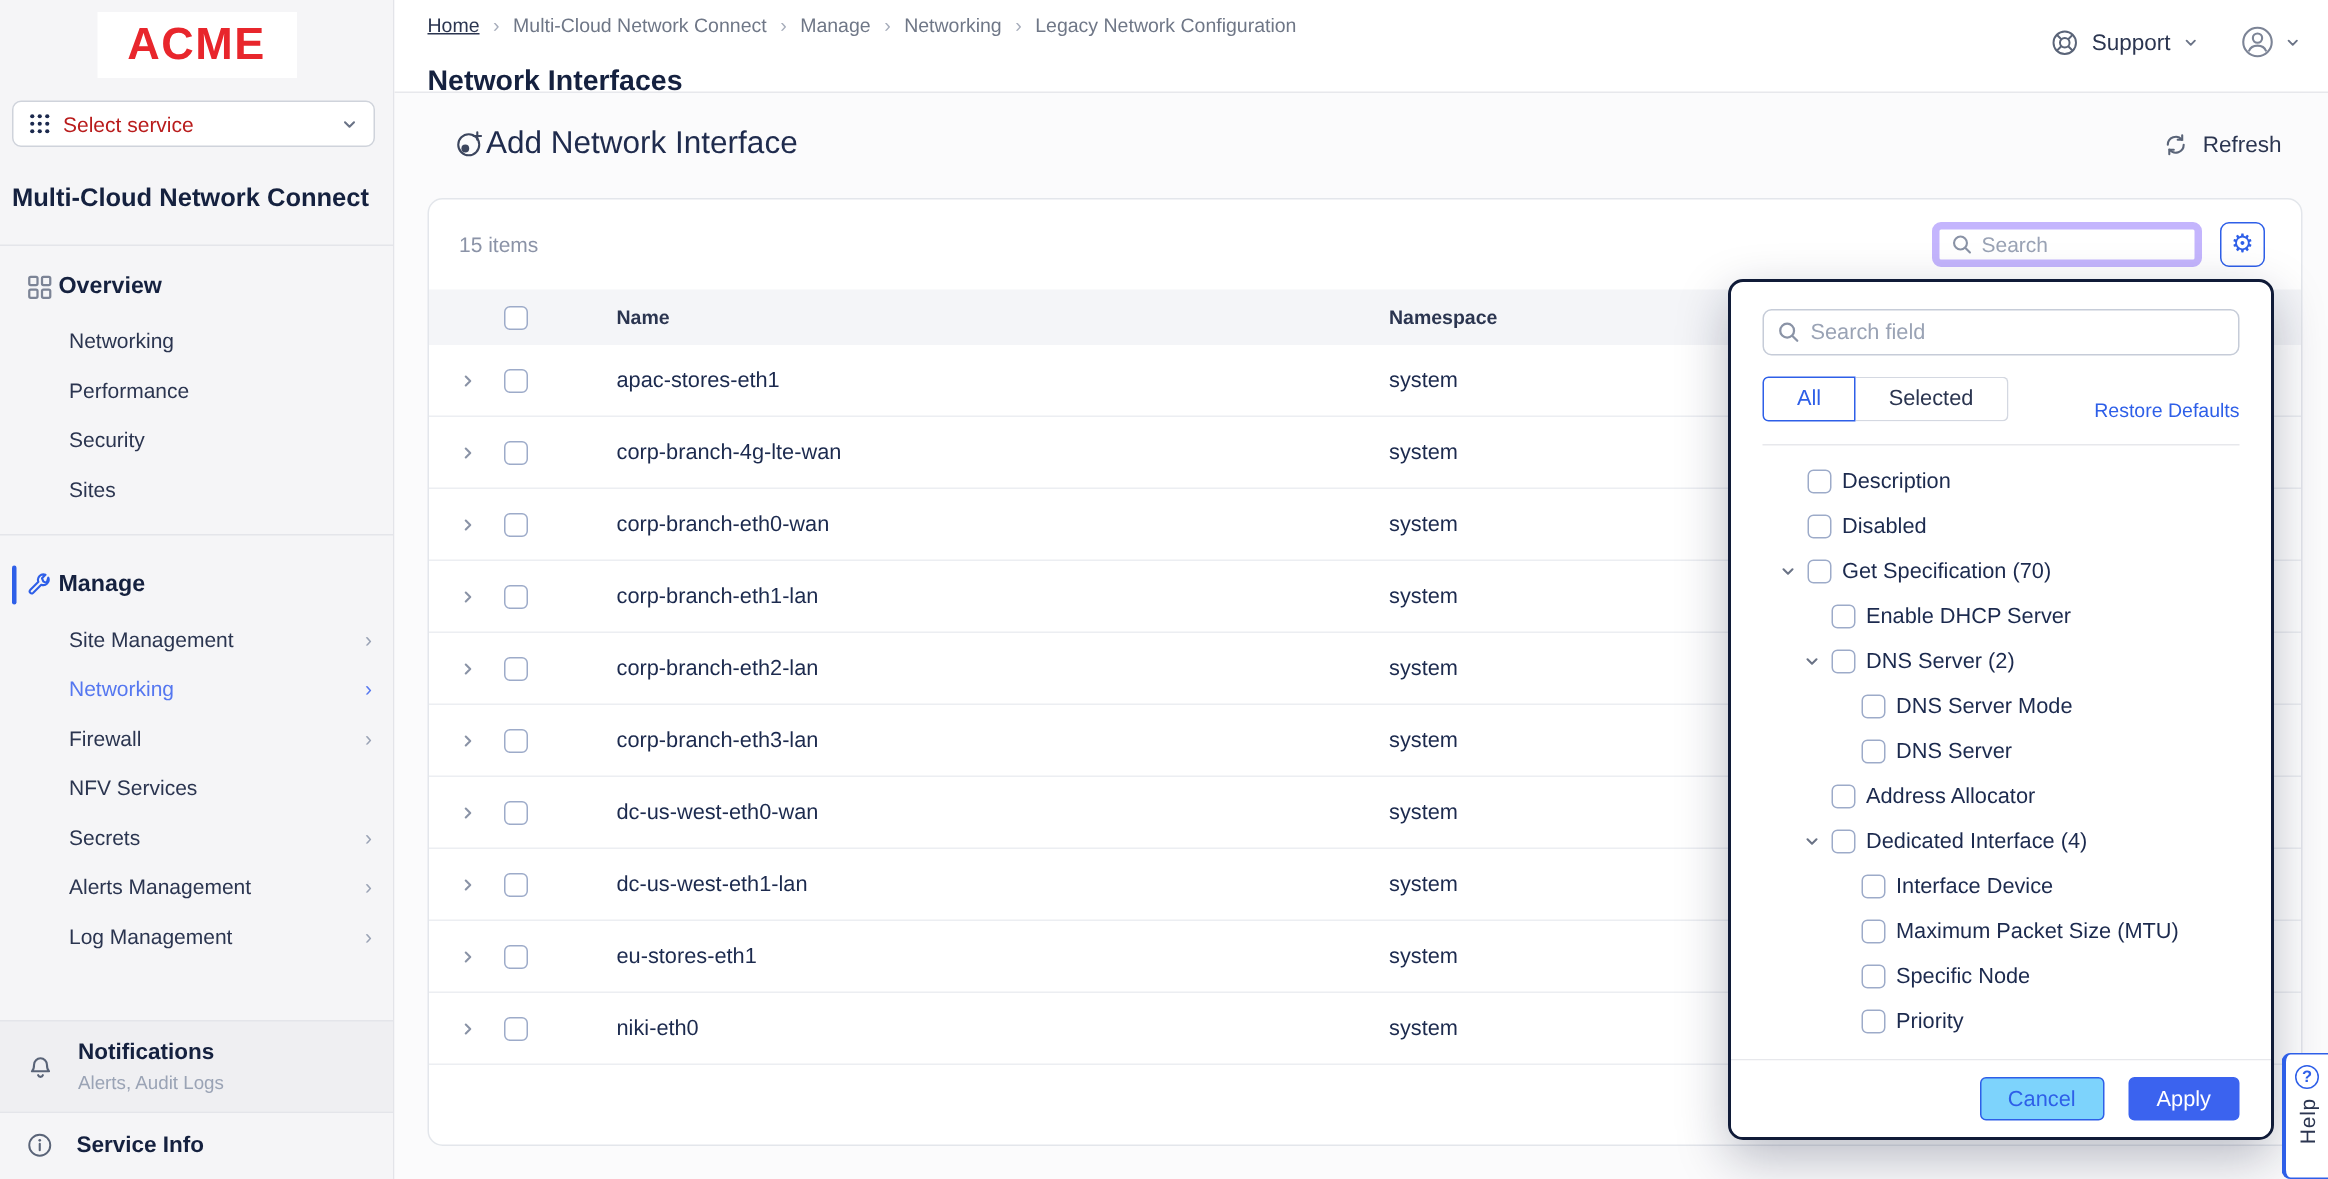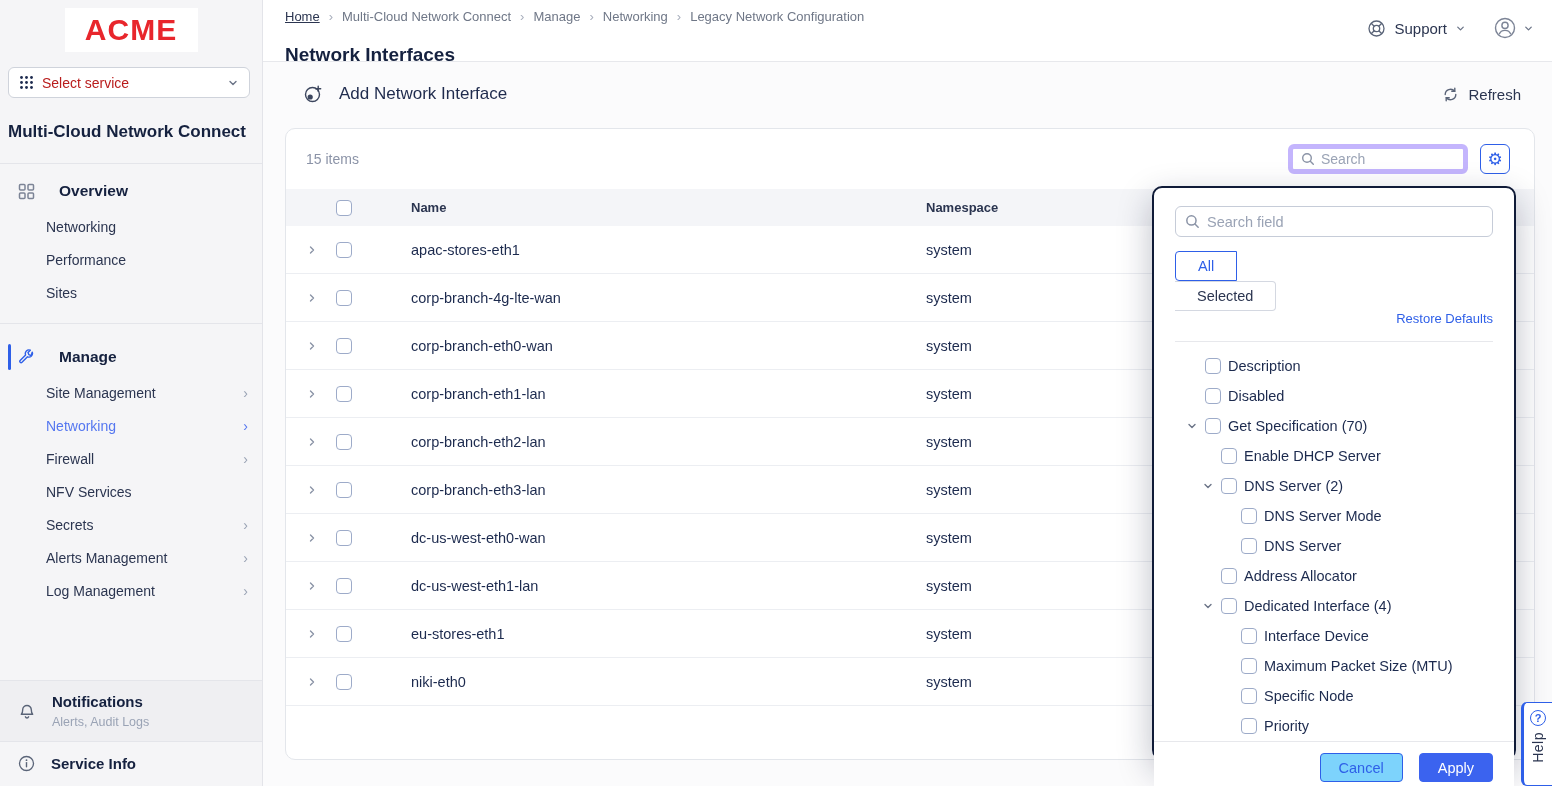--- a/index.html
+++ b/index.html
@@ -12,21 +12,21 @@
     background:#f5f5f7; border-right:1px solid #e3e4e9; display:flex; flex-direction:column; }
   .logo-box { width:133px; height:44px; background:#fff; margin:8px auto 0 auto;
     display:flex; align-items:center; justify-content:center; }
   .logo-text { color:#e8262c; font-weight:bold; font-size:30px; letter-spacing:1px; }
   .select-service { margin:15px 12px 0 8px; height:31px; background:#fff; border:1px solid #cfd3db;
     border-radius:6px; display:flex; align-items:center; padding:0 10px; gap:8px; cursor:pointer; }
   .select-service .label { font-size:14px; color:#b91c1c; flex:1; }
   .product-title { font-size:17px; font-weight:bold; color:#15213f; line-height:1.6; margin:20px 12px 18px 8px; }
   .side-divider { height:1px; background:#e4e5ea; }
   .nav { padding:8px 0 0 0; }
-  .nav-head { display:flex; align-items:center; gap:24px; padding:10px 12px 10px 18px; font-size:15.5px;
+  .nav-head { display:flex; align-items:center; gap:4px; padding:10px 12px 10px 18px; font-size:15.5px;
     font-weight:600; color:#15213f; cursor:pointer; position:relative; }
   .nav-head.active::before { content:""; position:absolute; left:8px; top:6px; bottom:6px; width:3px;
     background:#2e5fe8; border-radius:2px; }
   .nav-sub { display:flex; align-items:center; padding:8.5px 14px 8.5px 46px; font-size:14px;
     color:#2b3550; cursor:pointer; }
   .nav-sub .txt { flex:1; }
   .nav-sub.active { color:#5577f0; }
   .nav-sub .chev { color:#9aa3b5; font-size:14px; }
   .nav-sub.active .chev { color:#5577f0; }
   .nav-gap { height:14px; }
@@ -48,21 +48,21 @@
   .crumb { color:#6f7787; cursor:pointer; }
   .crumb-sep { color:#a8aebc; font-size:13px; }
   .page-title { font-size:19px; font-weight:600; color:#15213f; margin-top:20px; }
   .topbar-right { position:absolute; right:18px; top:15px; display:flex; align-items:center; gap:26px; }
   .support-btn { display:flex; align-items:center; gap:8px; font-size:15px; color:#2b3550; cursor:pointer; }
   .avatar-btn { display:flex; align-items:center; gap:5px; cursor:pointer; }
 
   
   .content { background:#fbfbfc; height:724px; }
   .toolbar { display:flex; align-items:center; padding:22px 31px 0 40px; }
-  .add-btn { display:flex; align-items:center; gap:16px; font-size:17px; color:#1f2b4d; cursor:pointer; }
+  .add-btn { display:flex; align-items:center; gap:1px; font-size:21px; color:#1f2b4d; cursor:pointer; }
   .refresh-btn { margin-left:auto; display:flex; align-items:center; gap:9px; font-size:15px; color:#2b3550; cursor:pointer; }
 
   .card { margin:24px 17px 0 22px; background:#fff; border:1px solid #e3e6eb; border-radius:10px;
     height:632px; overflow:hidden; }
   .card-head { display:flex; align-items:center; padding:15px 24px 15px 20px; }
   .items-count { font-size:14px; color:#8b93a7; }
   .search-box { margin-left:auto; width:180px; height:30px; border:5px solid #c4b5fd; border-radius:6px;
     background:#fff; display:flex; align-items:center; padding:0 8px; gap:6px; }
   .search-box input { border:none; outline:none; width:100%; font-size:14px; color:#1c2a4e;
     font-family:"Liberation Sans", sans-serif; background:transparent; }
@@ -86,21 +86,21 @@
   
   .popup { position:absolute; left:1152px; top:186px; width:364px; height:574px; background:#fff;
     border:2px solid #101b38; border-radius:10px; box-shadow:0 12px 34px rgba(13,22,54,.28);
     display:flex; flex-direction:column; z-index:5; }
   .popup-inner { padding:18px 21px 0 21px; }
   .field-search { height:31px; border:1px solid #c6ccd8; border-radius:6px; display:flex; align-items:center;
     padding:0 9px; gap:7px; background:#fff; }
   .field-search input { border:none; outline:none; width:100%; font-size:14.5px; color:#1c2a4e;
     font-family:"Liberation Sans", sans-serif; background:transparent; }
   .field-search input::placeholder { color:#9aa3b5; }
-  .filter-row { display:flex; align-items:flex-start; margin-top:14px;flex-direction:column; }
+  .filter-row { display:flex; align-items:flex-end; margin-top:14px; }
   .seg { height:30px; padding:0 22px; font-size:14.5px; background:#fff; display:flex; align-items:center;
     cursor:pointer; }
   .seg-all { border:1px solid #2e5fe8; color:#2e5fe8; border-radius:4px 0 0 4px; z-index:1; }
   .seg-selected { border:1px solid #d4d8e1; border-left:none; color:#2b3550; border-radius:0 4px 4px 0; }
   .restore-link { margin-left:auto; font-size:13px; color:#2e5fe8; cursor:pointer; }
   .popup-div { height:1px; background:#e7e8ec; margin-top:15px; }
   .tree { height:399px; overflow:hidden; padding:9px 0 0 0; }
   .tree-item { display:flex; align-items:center; height:30px; gap:7px; font-size:14.5px; color:#1c2a4e; }
   .tree-item .tchev { color:#6b7487; display:flex; align-items:center; cursor:pointer; }
   .lv0 { padding-left:11px; } .lv0.nochev { padding-left:30px; }
@@ -174,20 +174,23 @@
         </span>
         <span>Overview</span>
       </div>
       <div class="nav-sub">
           <span class="txt">Networking</span>
         </div>
       <div class="nav-sub">
           <span class="txt">Performance</span>
         </div>
       <div class="nav-sub">
+          <span class="txt">Security</span>
+        </div>
+      <div class="nav-sub">
           <span class="txt">Sites</span>
         </div>
 
       <div class="nav-gap"></div>
       <div class="side-divider"></div>
       <div class="nav-gap"></div>
 
       <div class="nav-head active">
         <span class="icon">
           <svg width="17" height="17" viewBox="0 0 17 17">

